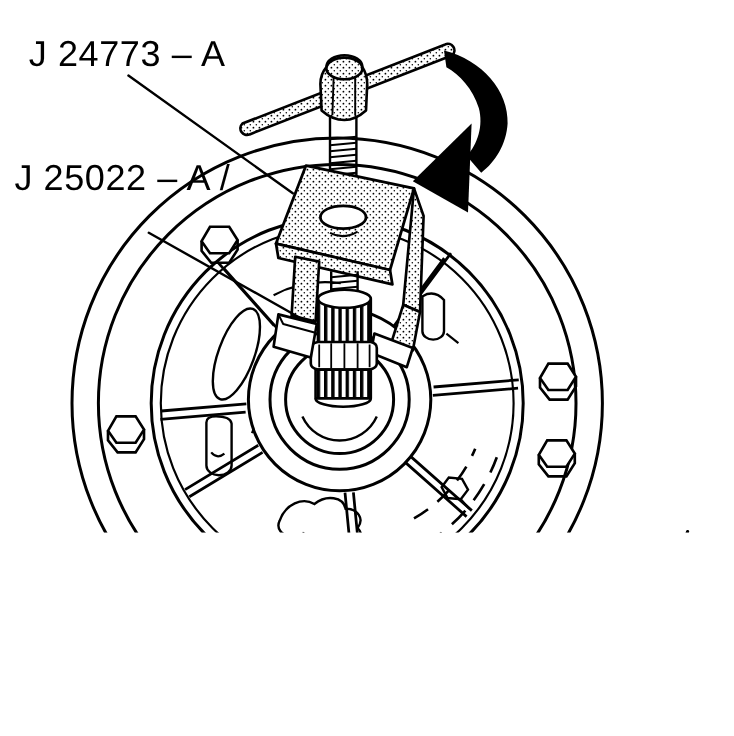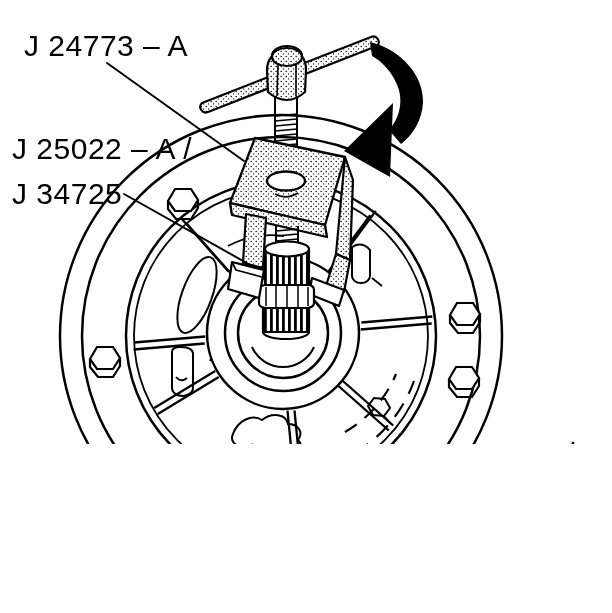--- a/index.html
+++ b/index.html
@@ -179,15 +179,14 @@
   </g>
 
   <g stroke="#000" stroke-width="2" fill="none" stroke-linecap="round">
     <path d="M107,63 L244,161"></path>
     <path d="M124,194 L252,266"></path>
   </g>
 </svg>
 
 <div id="label-top" class="callout">J 24773 – A</div>
 <div id="label-mid1" class="callout">J 25022 – A /</div>
-<div id="label-mid2" class="callout">J 34725</div>
 
 </div>
 
 </body></html>

